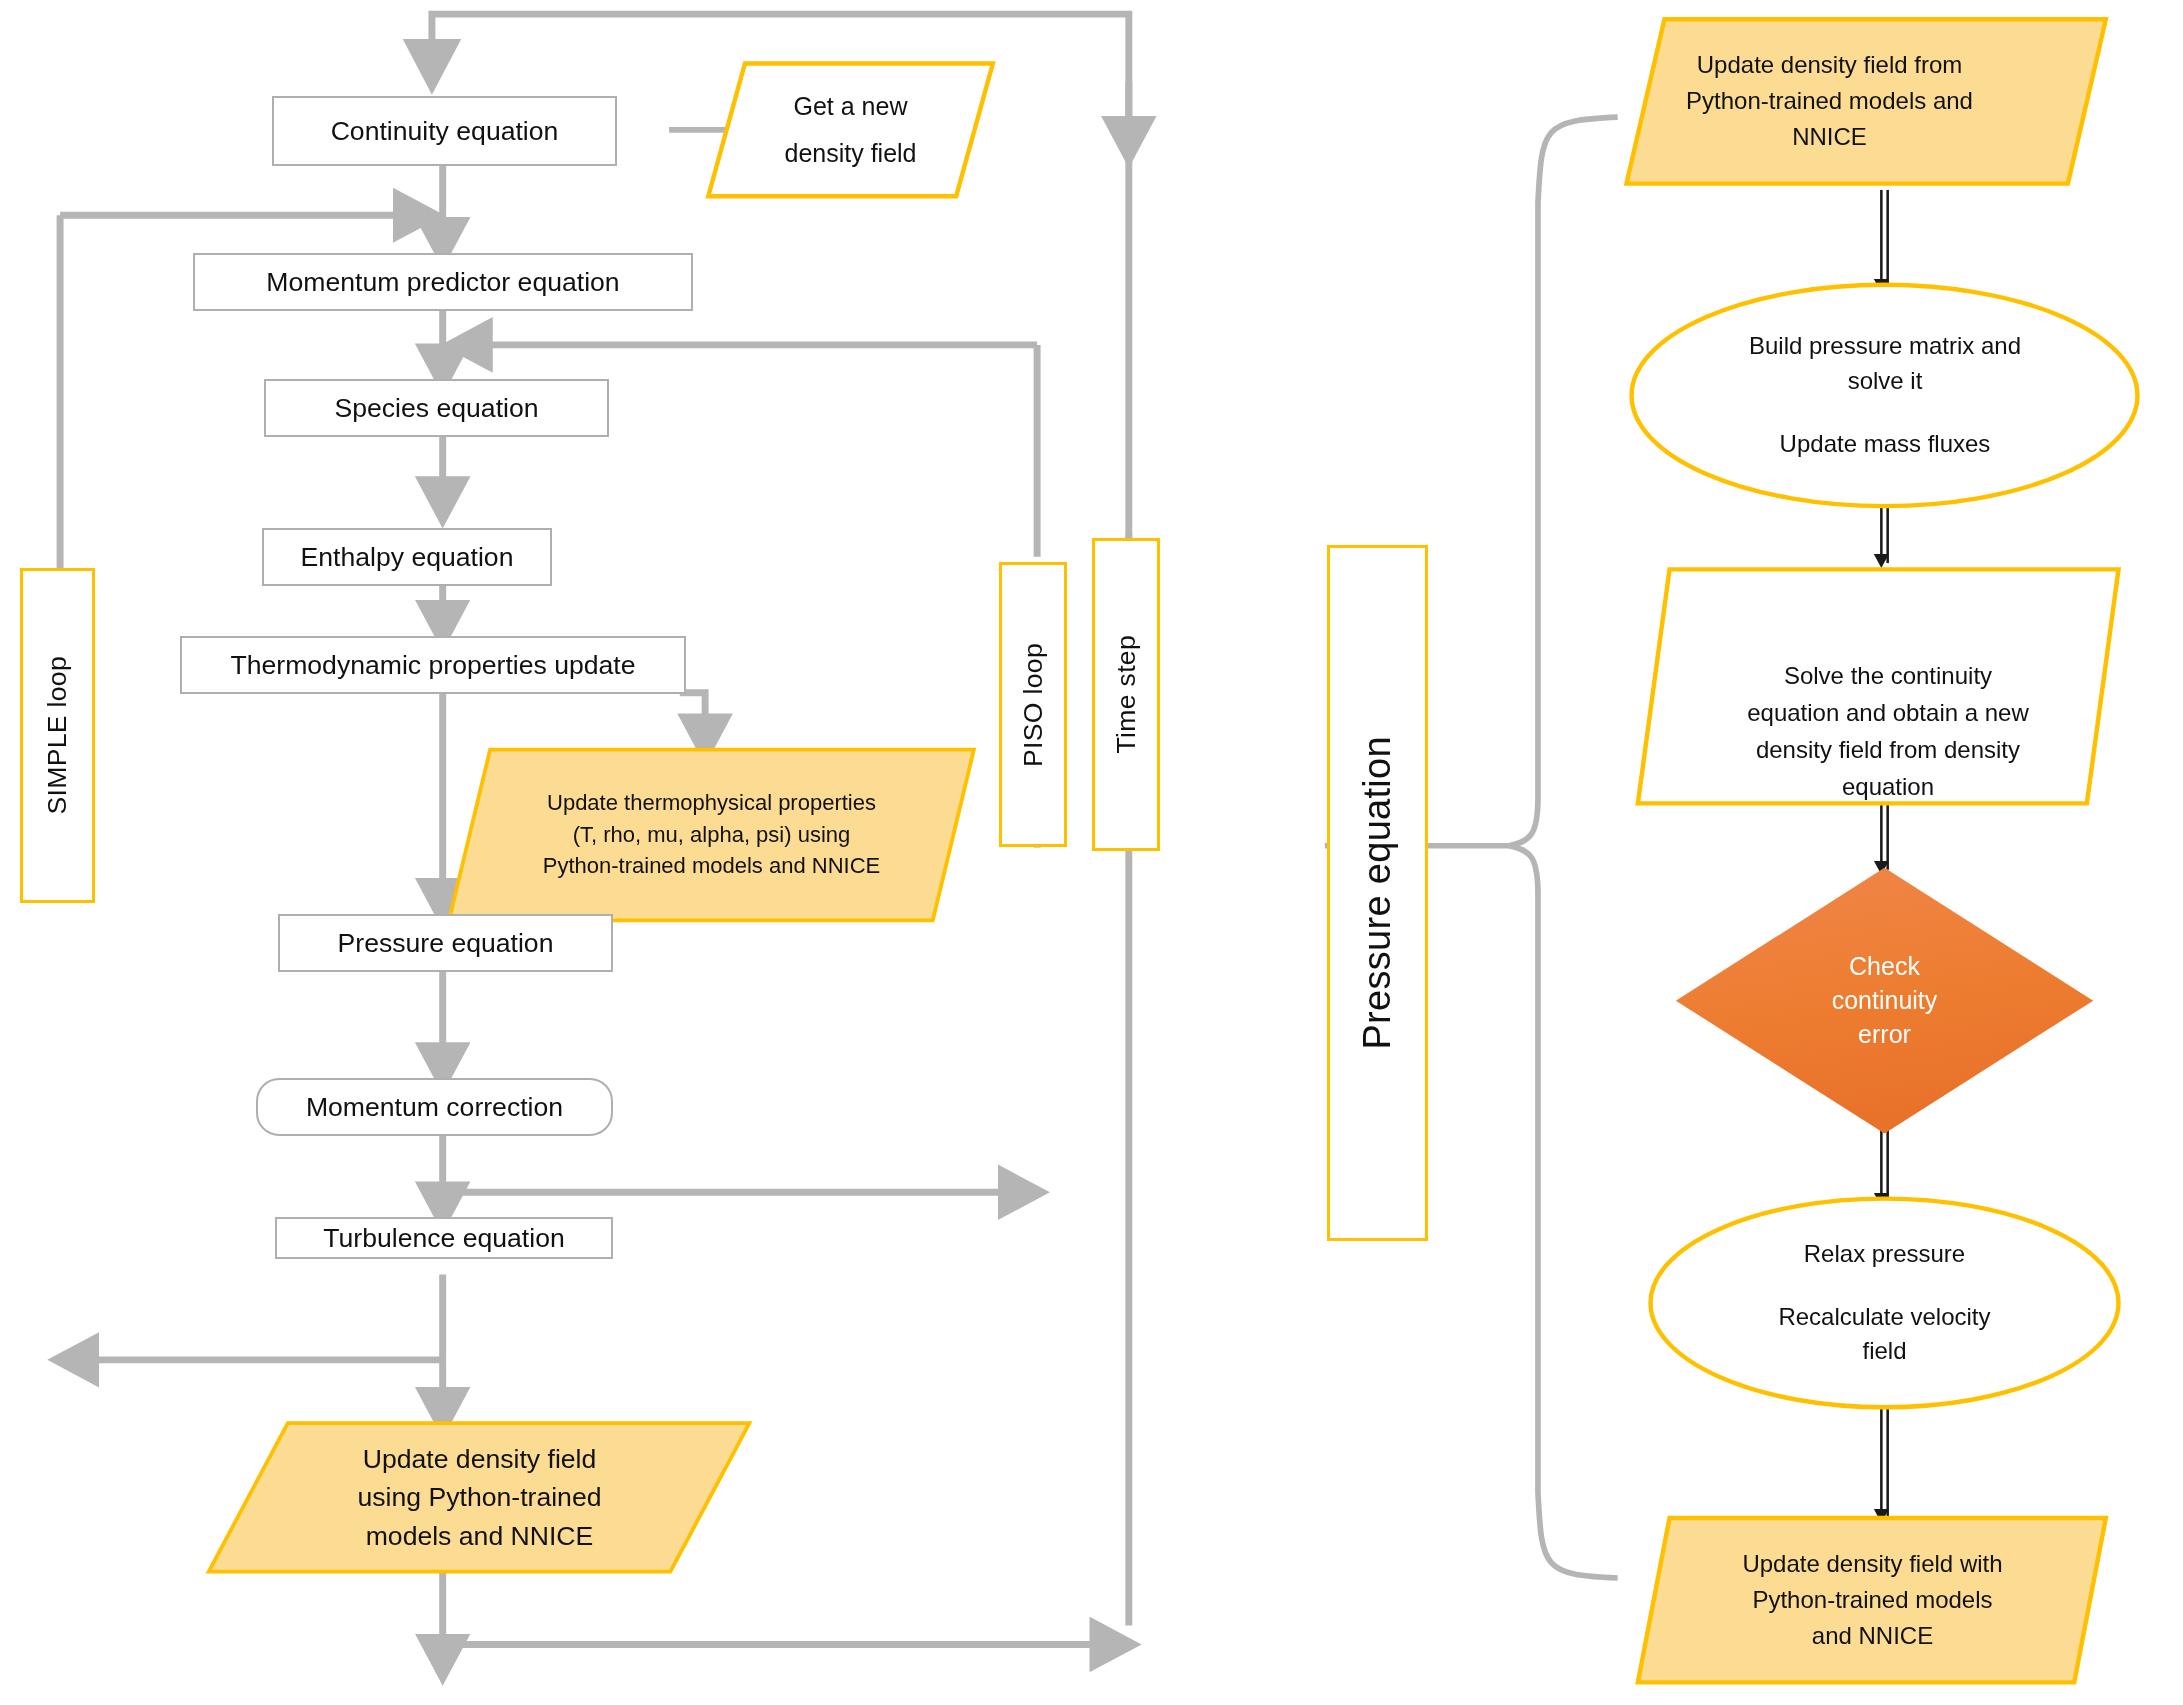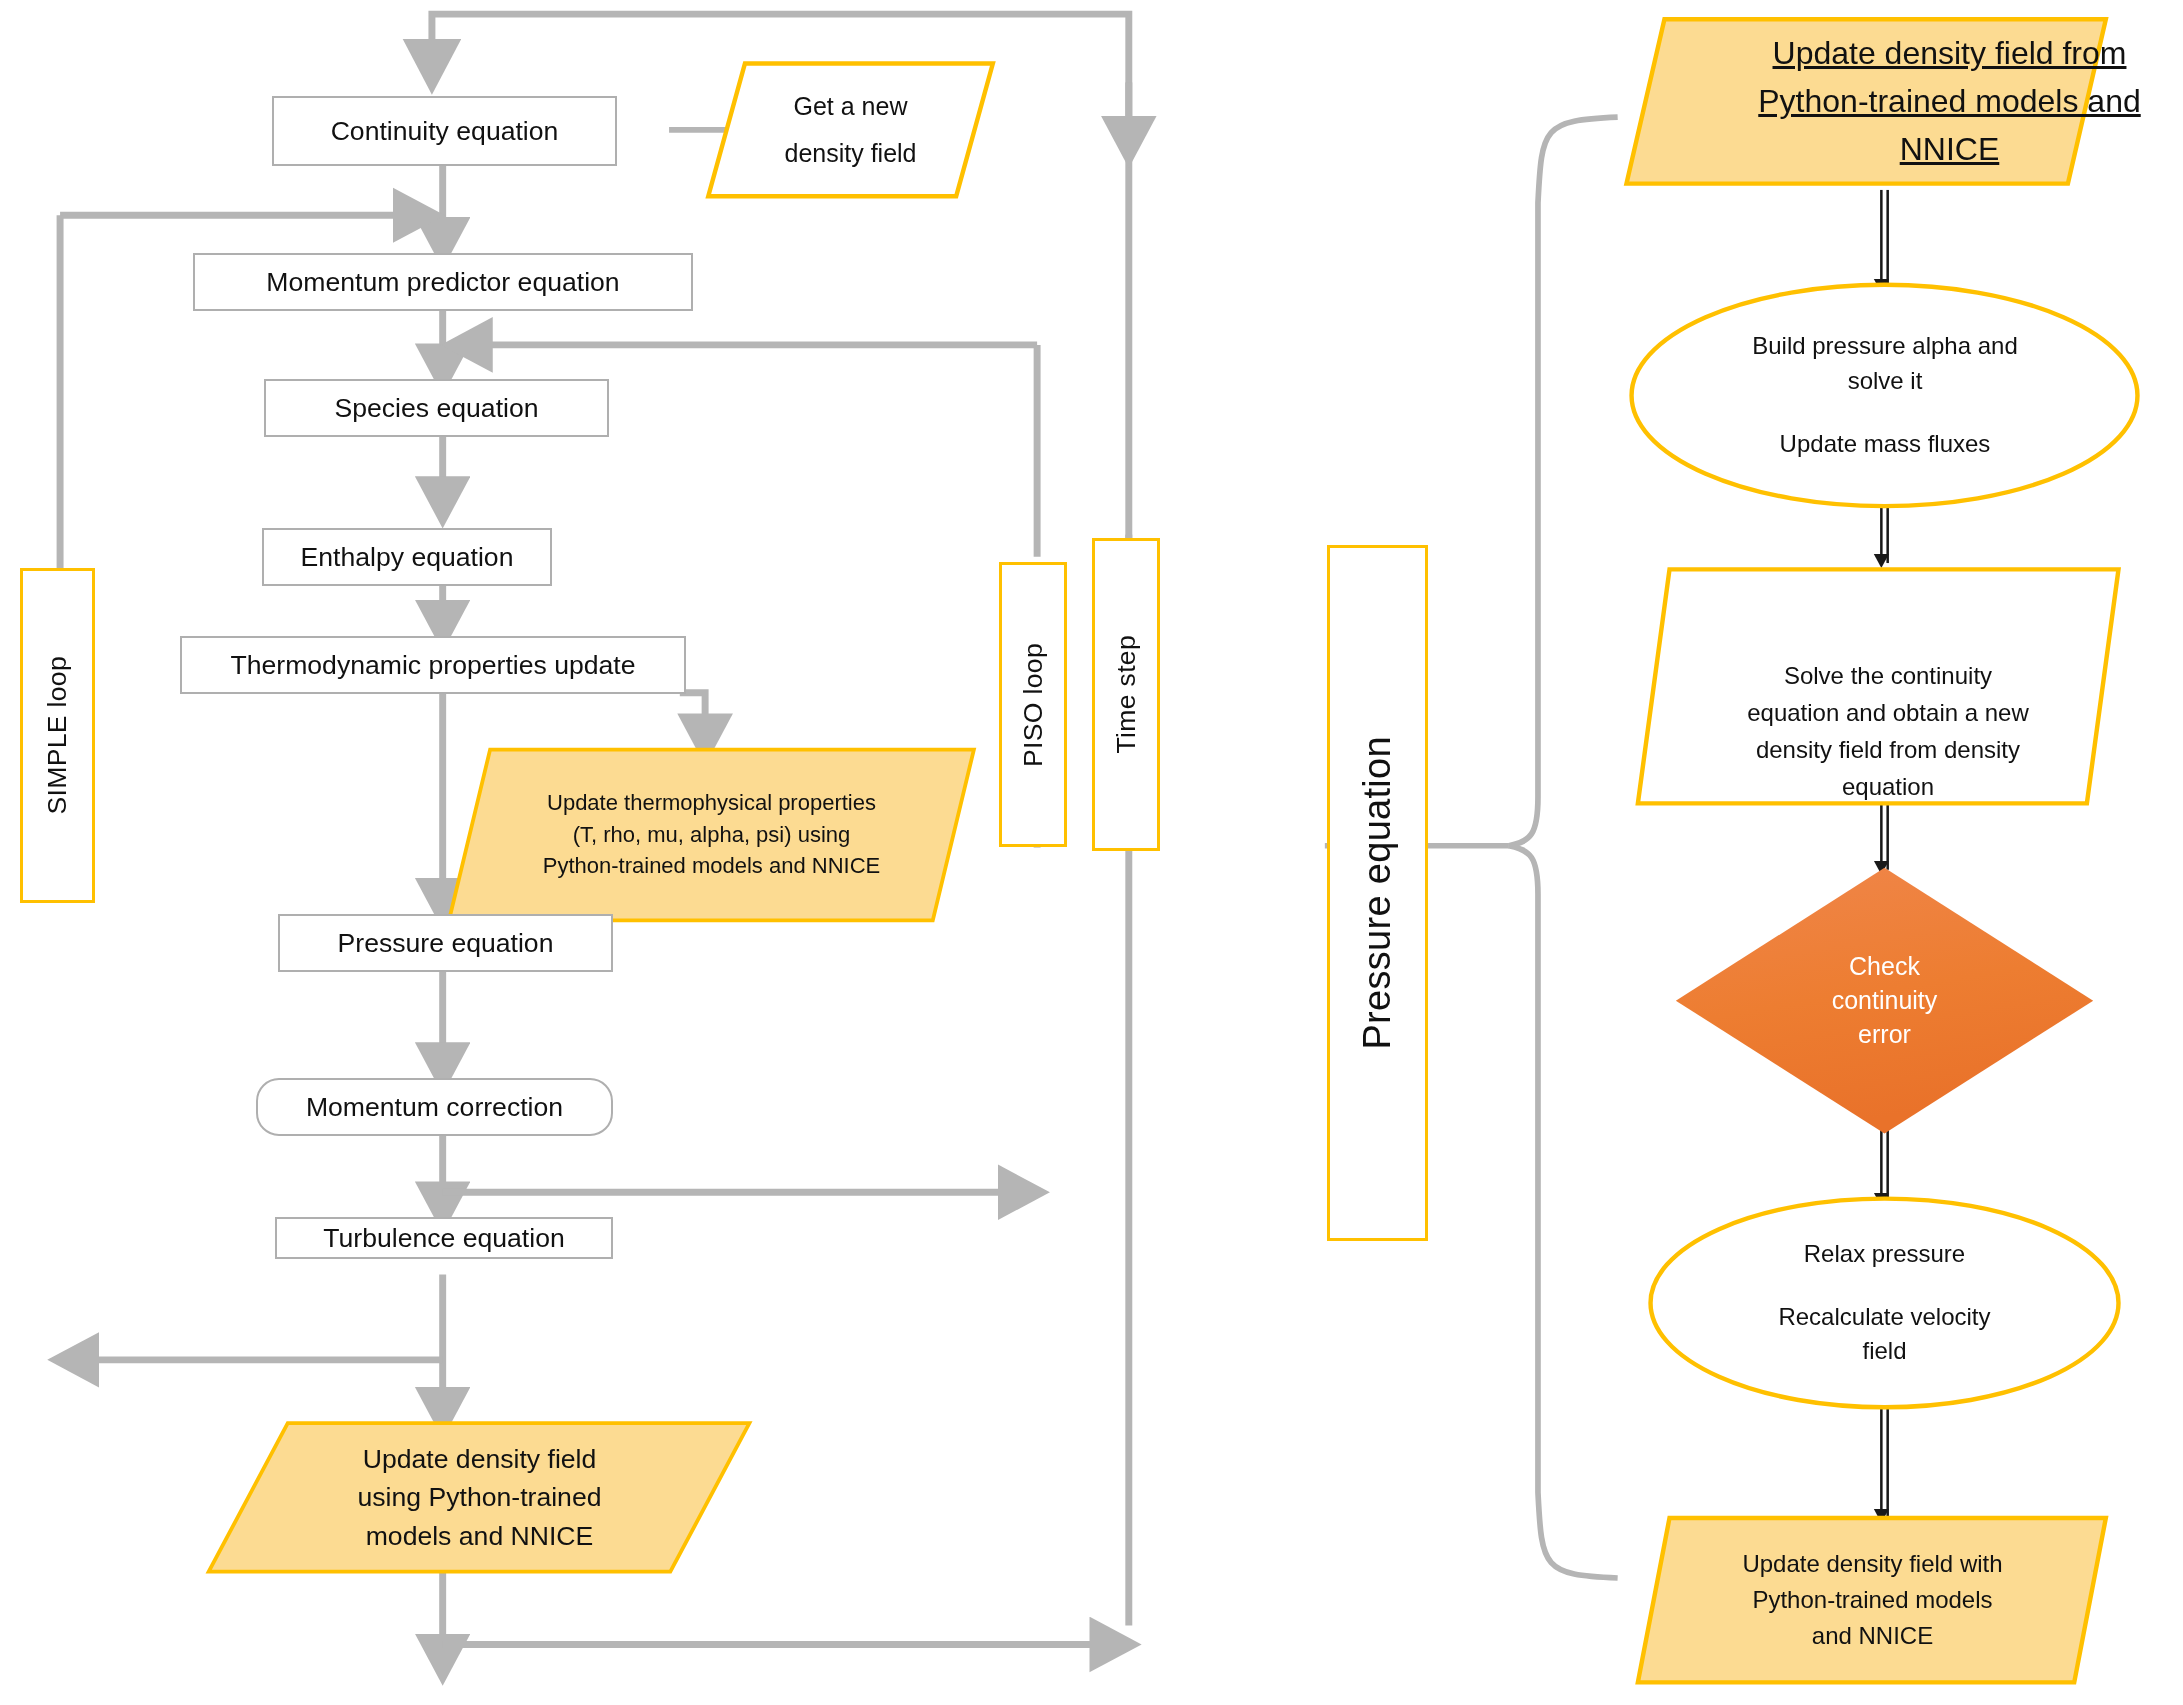--- a/index.html
+++ b/index.html
@@ -199,31 +199,31 @@
   </div>
 
   <div class="node loopbox" style="left:1092px;top:538px;width:68px;height:313px;">
     <span class="vtxt">Time step</span>
   </div>
 
   <div class="node loopbox pelabel" style="left:1327px;top:545px;width:101px;height:696px;">
     <span class="vtxt">Pressure equation</span>
   </div>
 
-  <div class="node" style="left:1728px;top:19px;width:443px;height:164px;font-size:32px;line-height:1.5;text-decoration:underline;">
+  <div class="node" style="left:1608px;top:19px;width:443px;height:164px;font-size:24px;line-height:1.5;">
     <span>
       <span class="sp">Update density field from</span>
       <span class="sp">Python-trained models and</span>
       <span class="sp">NNICE</span>
     </span>
   </div>
 
   <div class="node" style="left:1670px;top:291px;width:430px;height:209px;font-size:24px;line-height:1.45;">
     <span>
-      <span class="sp">Build pressure alpha and</span>
+      <span class="sp">Build pressure matrix and</span>
       <span class="sp">solve it</span>
       <span class="sp" style="display:block;height:28px;"></span>
       <span class="sp">Update mass fluxes</span>
     </span>
   </div>
 
   <div class="node" style="left:1670px;top:569px;width:436px;height:234px;font-size:24px;line-height:1.55;margin-top:45px;">
     <span>
       <span class="sp">Solve the continuity</span>
       <span class="sp">equation and obtain a new</span>

